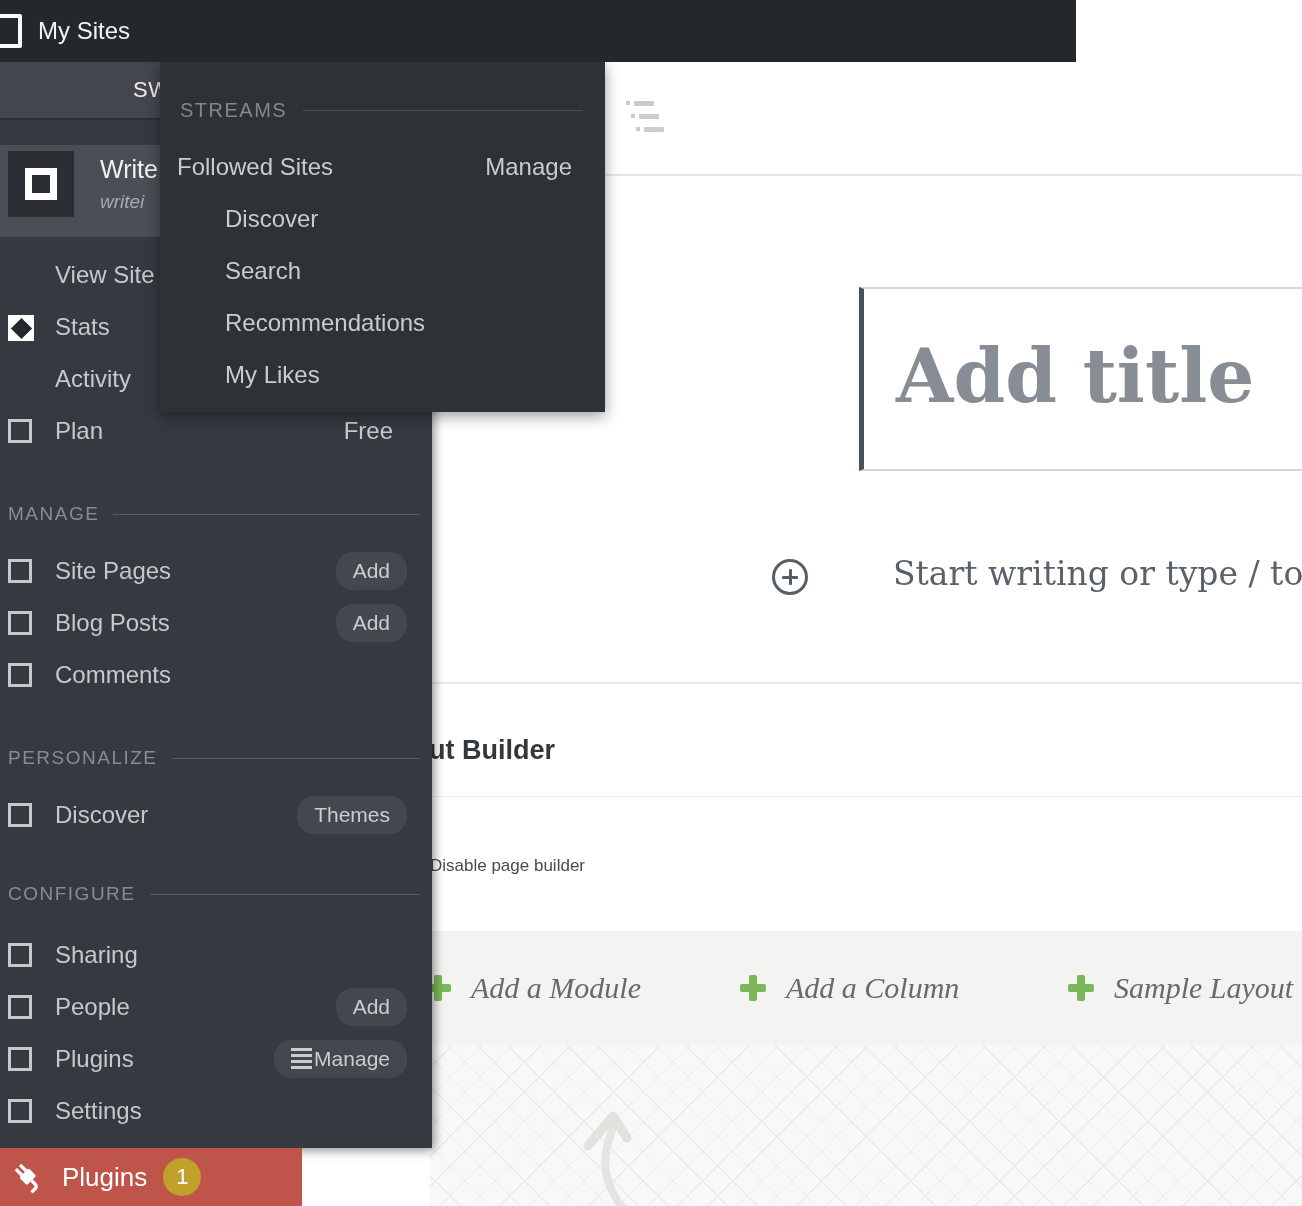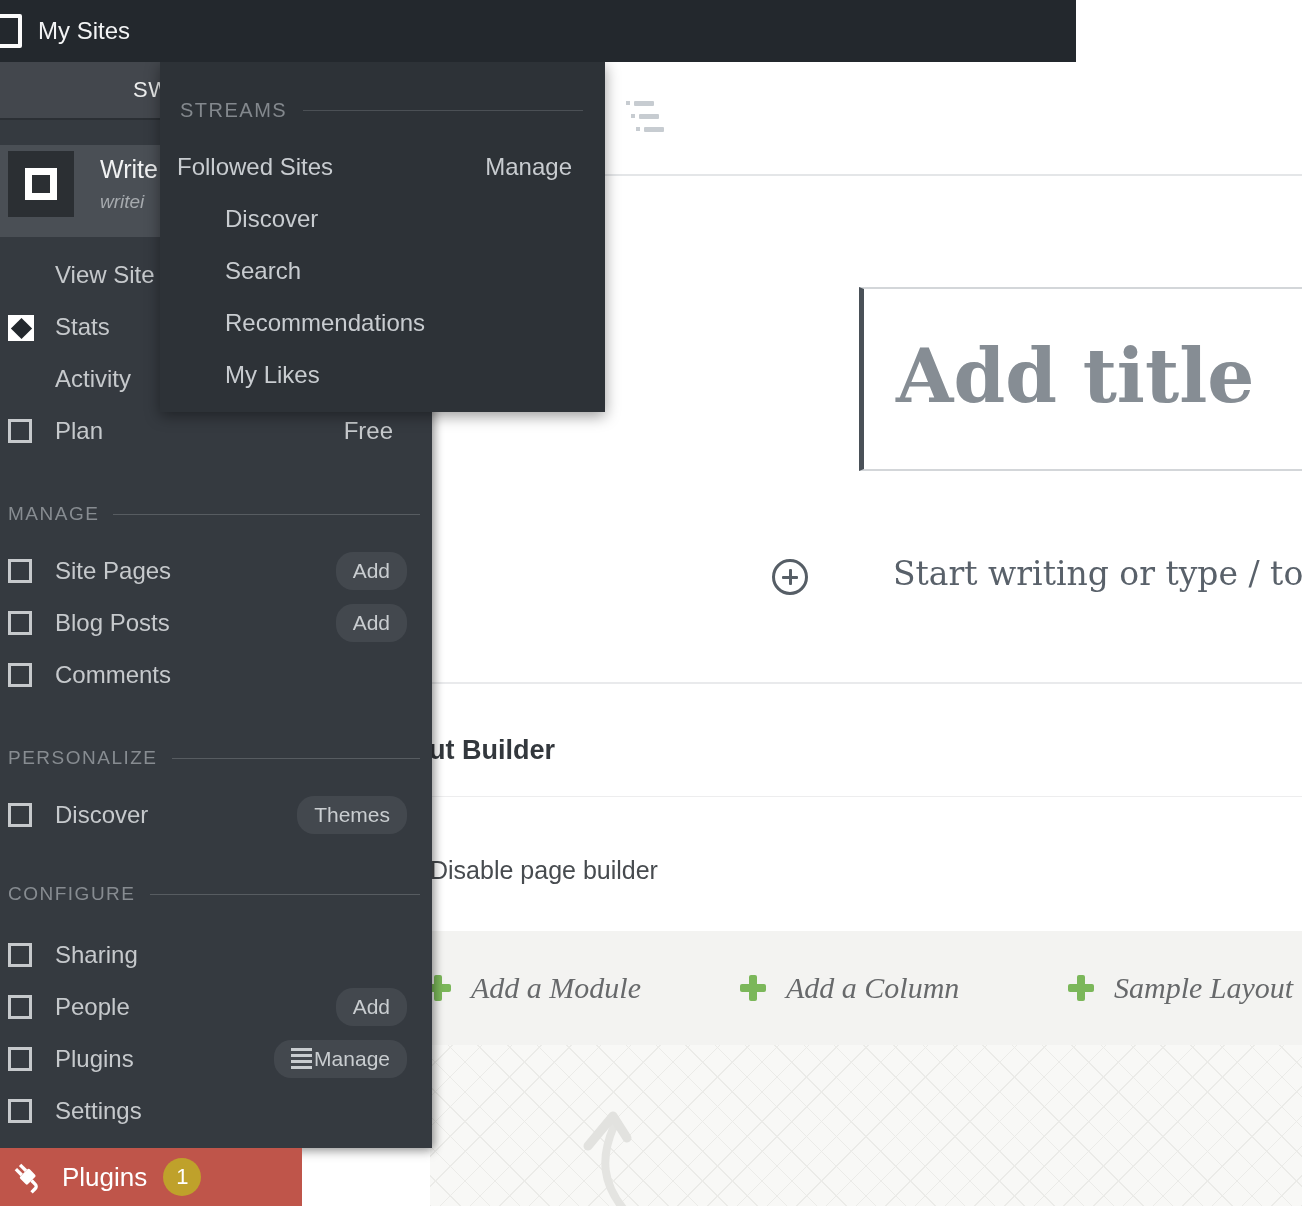--- a/index.html
+++ b/index.html
@@ -36,21 +36,21 @@
   }
   .pc-h{position:absolute;width:16px;height:3px;background:#565e66;border-radius:1px;}
   .pc-v{position:absolute;width:3px;height:16px;background:#565e66;border-radius:1px;}
   .body-line{
     position:absolute;left:893px;top:554px;font-family:"DejaVu Serif",serif;font-size:33px;
     color:#59616a;white-space:nowrap;
   }
   .builder-heading{
     position:absolute;left:366px;top:735px;font-size:27px;font-weight:700;color:#33383d;white-space:nowrap;
   }
-  .disable-label{position:absolute;left:430px;top:856px;font-size:25px;color:#474b4f;white-space:nowrap;}
+  .disable-label{position:absolute;left:430px;top:856px;font-size:17px;color:#474b4f;white-space:nowrap;}
   .builder-btn{
     position:absolute;top:931px;height:114px;background:#f3f3f1;display:flex;align-items:center;
   }
   .bb1{left:381px;width:319px;padding-left:44px;}
   .bb2{left:708px;width:319px;padding-left:32px;}
   .bb3{left:1035px;width:320px;padding-left:33px;}
   .heavy-plus{position:relative;width:26px;height:26px;flex:0 0 auto;}
   .hp-h{position:absolute;left:0;top:9px;width:26px;height:8px;background:#7bb75a;border-radius:2px;}
   .hp-v{position:absolute;left:9px;top:0;width:8px;height:26px;background:#7bb75a;border-radius:2px;}
   .bb-label{margin-left:20px;font-family:"Liberation Serif",serif;font-style:italic;font-size:30px;color:#67696b;white-space:nowrap;}

